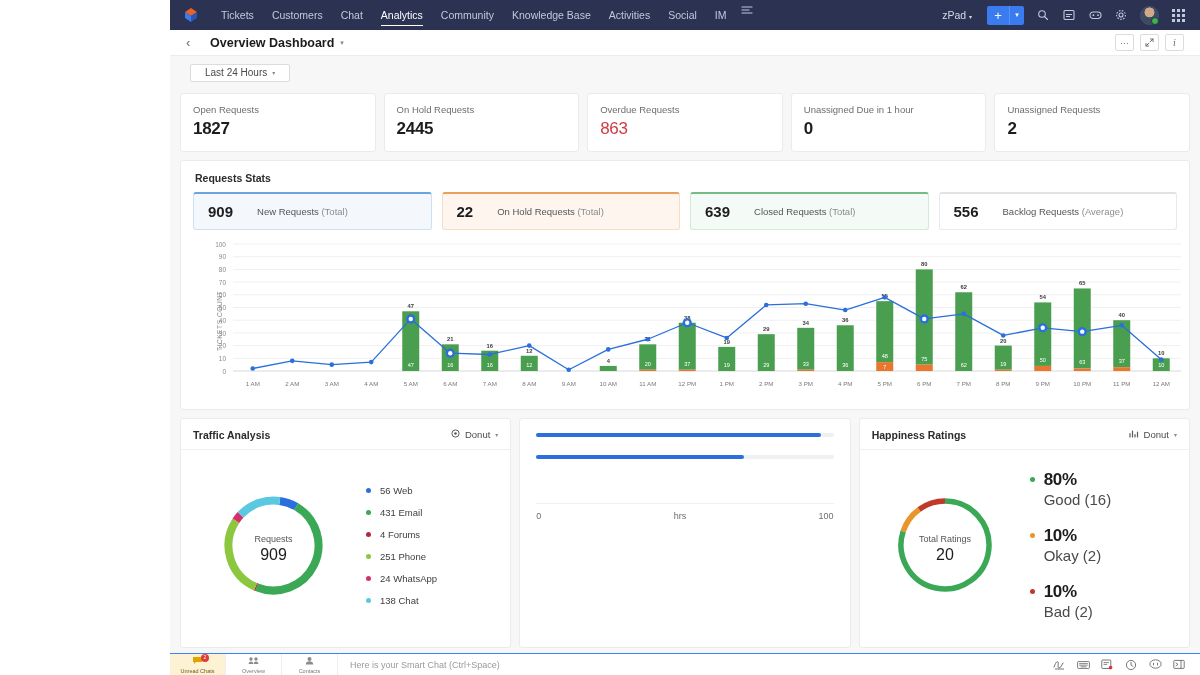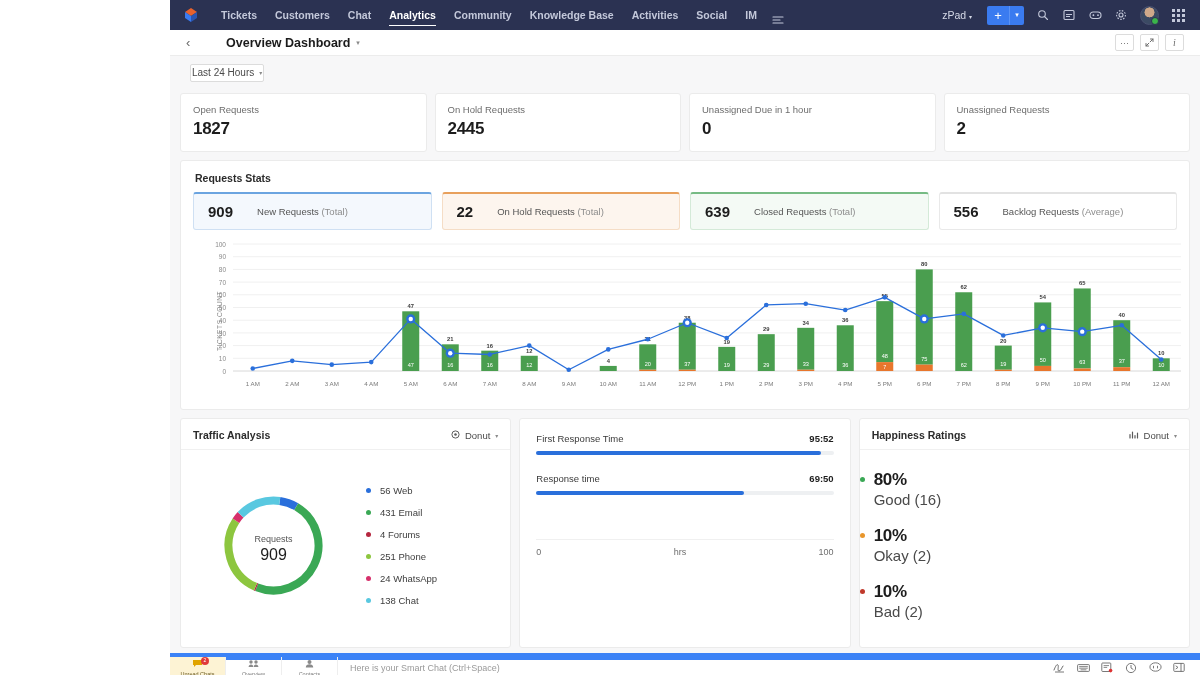--- a/index.html
+++ b/index.html
@@ -11,21 +11,21 @@
     font-size: 12px;
   }
   .app { width: 1200px; height: 675px; position: relative; background:#fff; }
 
   
   .topnav {
     position: absolute; left: 170px; top: 0; width: 1030px; height: 30px;
     background: #2b3252; display: flex; align-items: center; padding: 0 6px;
   }
   .logo-box { width: 30px; height: 30px; display:flex; align-items:center; justify-content:center; }
-  .navitems { display: flex; align-items: flex-end; height: 30px; margin-left: 6px; font-weight: bold; }
+  .navitems { display: flex; align-items: flex-start; height: 30px; margin-left: 6px; }
   .navitem {
     color: #c3c8da; font-size: 10.5px; padding: 0 9px; height: 30px;
     display: flex; align-items: center; white-space: nowrap; cursor: pointer;
     position: relative;
   }
   .navitem.active { color: #ffffff; }
   .navitem.active::after {
     content: ""; position: absolute; left: 9px; right: 9px; bottom: 4px;
     height: 1.5px; background: #ffffff;
   }
@@ -51,38 +51,38 @@
   .grid9 { display: grid; grid-template-columns: repeat(3, 3px); grid-gap: 2px; }
   .grid9 i { width:3px;height:3px;background:#c3c8da;display:block; }
 
   
   .pagehead {
     position: absolute; left: 170px; top: 30px; width: 1030px; height: 26px;
     background: #fff; display: flex; align-items: center; padding: 0 16px;
     border-bottom: 1px solid #ececec;
   }
   .back-chev { font-size: 13px; color: #6b6b6b; cursor: pointer; width:16px; }
-  .page-title { font-size: 12.5px; font-weight: bold; color: #1b1b1b; margin-left: 24px; }
+  .page-title { font-size: 12.5px; font-weight: bold; color: #1b1b1b; margin-left: 8px; }
   .ttl-caret { font-size: 7px; color: #8a8a8a; margin-left: 6px; }
   .ph-spacer { flex: 1; }
   .ph-btns { display: flex; gap: 6px; }
   .ph-btn {
     width: 19px; height: 17px; border: 1px solid #dcdcdc; border-radius: 2px;
     background: #fff; display: flex; align-items: center; justify-content: center;
     font-size: 9px; color: #6e6e6e; cursor: pointer;
   }
 
   
   .filterbar {
     position: absolute; left: 170px; top: 56px; width: 1030px; height: 33px;
     background: #f7f7f8; display: flex; align-items: center; padding: 0 20px;
   }
   .filterchip {
     background: #fff; border: 1px solid #dcdcdc; border-radius: 2px;
-    height: 18px; padding: 0 1px; display: flex; align-items: center;
+    height: 18px; padding: 0 14px; display: flex; align-items: center;
     font-size: 10px; color: #4a4a4a; cursor: pointer;
   }
   .filterchip .cc { font-size: 6px; margin-left: 5px; color: #8a8a8a; }
 
   
   .canvas {
     position: absolute; left: 170px; top: 89px; width: 1030px; height: 564px;
     background: #f7f7f8; overflow: hidden; padding: 0 10px;
   }
 
@@ -120,21 +120,21 @@
     position: absolute; left: 8px; top: 50%; transform: translateY(-50%) rotate(-90deg);
     transform-origin: center; font-size: 6.5px; letter-spacing: 0.6px; color: #8a8a8a;
     white-space: nowrap;
   }
   .chart-svg { position: absolute; left: 0; top: 0; }
 
   
   .bottomrow { display: flex; gap: 8px; margin-top: 8px; }
   .bpanel { flex: 1; background: #fff; border: 1px solid #ebebeb; border-radius: 3px; height: 230px; }
   .bp-head {
-    display: flex; align-items: flex-end; justify-content: space-between;
+    display: flex; align-items: flex-start; justify-content: space-between;
     padding: 10px 12px 8px; border-bottom: 1px solid #f0f0f0;
   }
   .bp-title { font-size: 10.5px; font-weight: bold; color: #2b2b2b; }
   .bp-sel { display: flex; align-items: center; font-size: 9.5px; color: #4a4a4a; cursor: pointer; }
   .bp-sel .ic { margin-right: 5px; font-size: 9px; color: #5a5a5a; }
   .bp-sel .cc { font-size: 6px; margin-left: 5px; color: #8a8a8a; }
   .bp-body { display: flex; align-items: center; height: 190px; }
 
   .legend { display: flex; flex-direction: column; gap: 11px; }
   .leg { display: flex; align-items: center; font-size: 9.5px; color: #3d3d3d; }
@@ -155,21 +155,21 @@
   
   .hleg { display: flex; flex-direction: column; gap: 18px; }
   .hrow { display: flex; align-items: flex-start; }
   .hdot { width: 5px; height: 5px; border-radius: 50%; margin-right: 9px; margin-top: 7px; flex:none; }
   .hpct { font-size: 17px; font-weight: bold; color: #1d1d1d; letter-spacing: -0.3px; }
   .hsub { font-size: 15px; color: #4a4a4a; margin-top: 1px; }
 
   
   .statusbar {
     position: absolute; left: 170px; bottom: 0; width: 1030px; height: 22px;
-    background: #fff; border-top: 7px solid #3b82f6; display: flex; align-items: center;
+    background: #fff; border-top: 1px solid #3b82f6; display: flex; align-items: center;
   }
   .sb-tab {
     width: 56px; height: 22px; display: flex; flex-direction: column;
     align-items: center; justify-content: center; font-size: 5.5px; color: #7a7a7a;
     cursor: pointer; border-right: 1px solid #eee; position: relative;
   }
   .sb-tab.hl { background: #fdf3d4; color: #6a5a20; }
   .sb-ic { font-size: 9px; line-height: 9px; margin-bottom: 1px; position: relative; }
   .badge {
     position: absolute; top: -2px; right: -6px; background: #e03a3a; color: #fff;
@@ -307,20 +307,24 @@
   <div class="canvas">
 
     <div class="kpirow">
       <div class="kpicard">
         <div class="kpi-label">Open Requests</div>
         <div class="kpi-value">1827</div>
       </div>
       <div class="kpicard">
         <div class="kpi-label">On Hold Requests</div>
         <div class="kpi-value">2445</div>
+      </div>
+      <div class="kpicard">
+        <div class="kpi-label">Overdue Requests</div>
+        <div class="kpi-value danger">863</div>
       </div>
       <div class="kpicard">
         <div class="kpi-label">Unassigned Due in 1 hour</div>
         <div class="kpi-value">0</div>
       </div>
       <div class="kpicard">
         <div class="kpi-label">Unassigned Requests</div>
         <div class="kpi-value">2</div>
       </div>
     </div>
@@ -551,33 +555,25 @@
                 <span class="dot" style="background:#59c8e0"></span>
                 <span>138 Chat</span>
               </div>
           </div>
         </div>
       </div>
 
       <div class="bpanel">
         <div class="aht">
           <div class="ahtrow">
-            <div class="aht-top">
-              <span>First Response Time</span>
-              <span class="aht-val">95:52</span>
-            </div>
             <div class="track">
                 <div class="fill" id="fill0" style="width: 95.87%;"></div>
               </div>
           </div>
           <div class="ahtrow">
-            <div class="aht-top">
-              <span>Response time</span>
-              <span class="aht-val">69:50</span>
-            </div>
             <div class="track">
                 <div class="fill" id="fill1" style="width: 69.83%;"></div>
               </div>
           </div>
           <div style="height:22px"></div>
           <div class="aht-axis">
             <span>0</span>
             <span>hrs</span>
             <span>100</span>
           </div>
@@ -591,20 +587,29 @@
             <span class="ic">
               <svg width="10" height="9" viewBox="0 0 10 9">
                   <path d="M1 8V4.5M3.5 8V2M6 8V5.5M8.5 8V3.2" stroke="#5a5a5a" stroke-width="1.2" stroke-linecap="round"></path>
                 </svg>
             </span>
             <span>Donut</span>
             <span class="cc">▾</span>
           </div>
         </div>
         <div class="bp-body">
+          <div style="width:170px;display:flex;align-items:center;justify-content:center;">
+            <svg width="110" height="110" viewBox="0 0 110 110" id="happydonut">
+                <path d="M 55 11 A 44 44 0 1 1 13.153513283013247 41.4032522475023" stroke="#3aa855" stroke-width="5.5" fill="none"></path>
+                <path d="M 13.153513283013247 41.4032522475023 A 44 44 0 0 1 29.137448899131176 19.403252247502316" stroke="#e8962c" stroke-width="5.5" fill="none"></path>
+                <path d="M 29.137448899131176 19.403252247502316 A 44 44 0 0 1 54.99999999999999 11" stroke="#c0392b" stroke-width="5.5" fill="none"></path>
+                <text x="55" y="52" text-anchor="middle" font-size="9" fill="#555" font-family="&quot;Liberation Sans&quot;, sans-serif">Total Ratings</text>
+                <text x="55" y="70" text-anchor="middle" font-size="16" fill="#1d1d1d" font-family="&quot;Liberation Sans&quot;, sans-serif">20</text>
+              </svg>
+          </div>
           <div class="hleg">
             <div class="hrow">
               <span class="hdot" style="background:#3aa855"></span>
               <span><span class="hpct">80%</span><div class="hsub">Good (16)</div></span>
             </div>
             <div class="hrow">
               <span class="hdot" style="background:#e8962c"></span>
               <span><span class="hpct">10%</span><div class="hsub">Okay (2)</div></span>
             </div>
             <div class="hrow">

